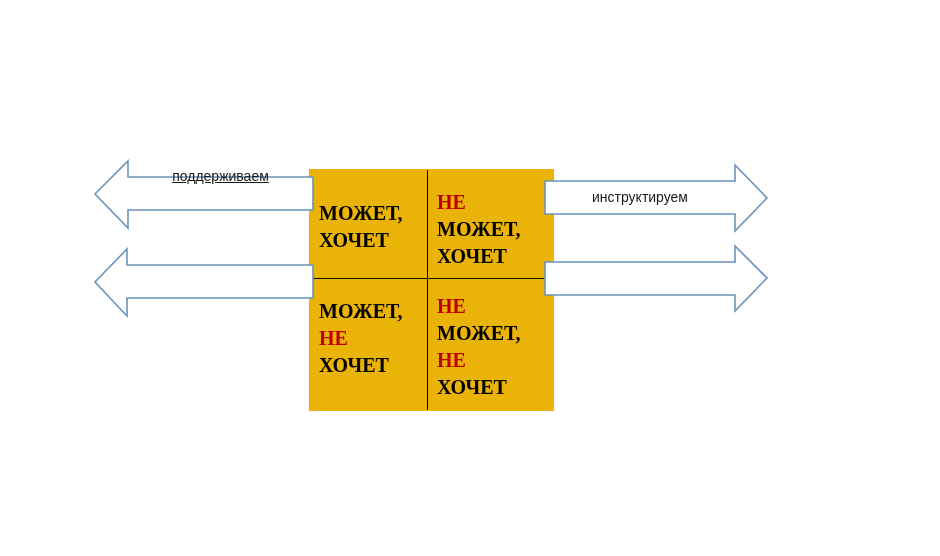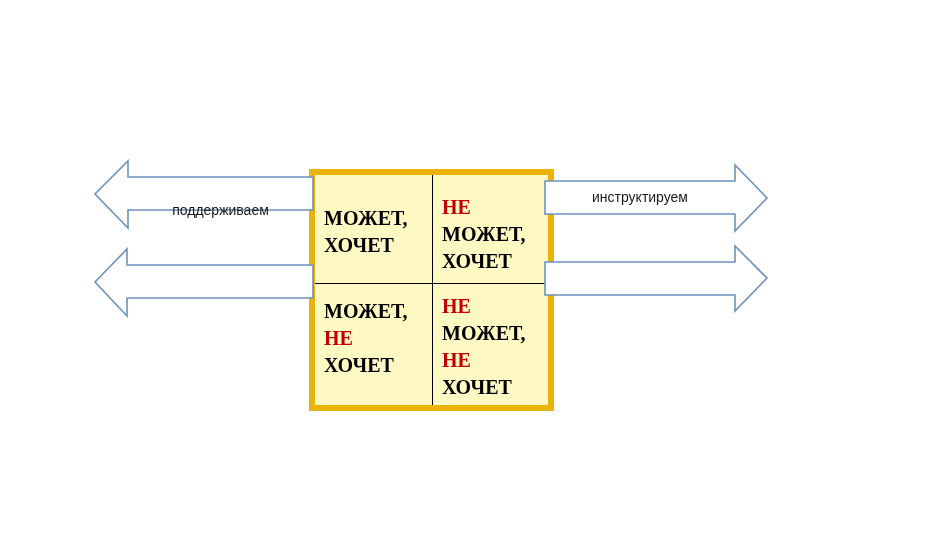--- a/index.html
+++ b/index.html
@@ -11,26 +11,26 @@
       font-size: 14px;
       color: #1a1a1a;
       text-align: center;
       white-space: nowrap;
       line-height: 16px;
     }
     .matrix {
       position: absolute;
       left: 309px; top: 169px;
       width: 245px; height: 242px;
-      border: 6px solid #eab308;
+      border: 1px solid #eab308;
       box-sizing: border-box;
       display: grid;
       grid-template-columns: 118px 1fr;
       grid-template-rows: 109px 1fr;
-      background: #fef9c3;
+      background: #eab308;
       z-index: 1;
     }
     .cell {
       box-sizing: border-box;
       font-family: "Liberation Serif", serif;
       font-weight: bold;
       font-size: 20px;
       line-height: 27px;
       color: #000;
       display: flex;
@@ -80,16 +80,16 @@
       <g fill="#FFFFFF" stroke="#6A93BD" stroke-width="1.6" stroke-linejoin="miter">
         <polygon points="313,177 128,177 128,161 95,194 128,228 128,210 313,210"></polygon>
         <polygon points="313,265 127,265 127,249 95,282 127,316 127,298 313,298"></polygon>
         <polygon points="545,181 735,181 735,165 767,198 735,231 735,214 545,214"></polygon>
         <polygon points="545,262 735,262 735,246 767,278 735,311 735,295 545,295"></polygon>
       </g>
     </svg>
   </div>
 
   <div class="labels-layer">
-    <div class="arrow-label" style="left:128px; top:202px; width:185px;">поддерживаем</div>
+    <div class="arrow-label" style="left:128px; top:168px; width:185px;text-decoration:underline;">поддерживаем</div>
     <div class="arrow-label" style="left:545px; top:189px; width:190px;">инструктируем</div>
   </div>
 </div>
 
 </body></html>

